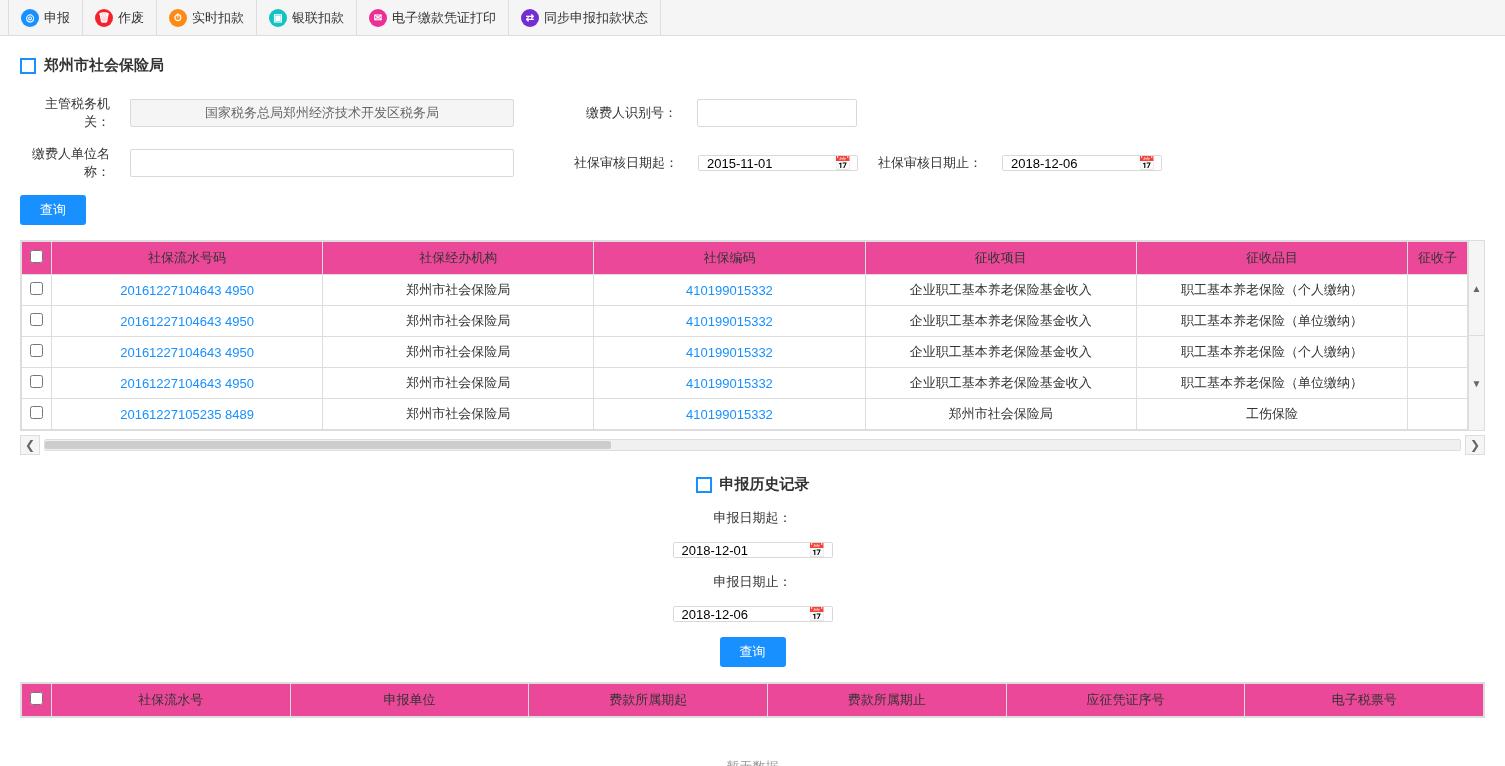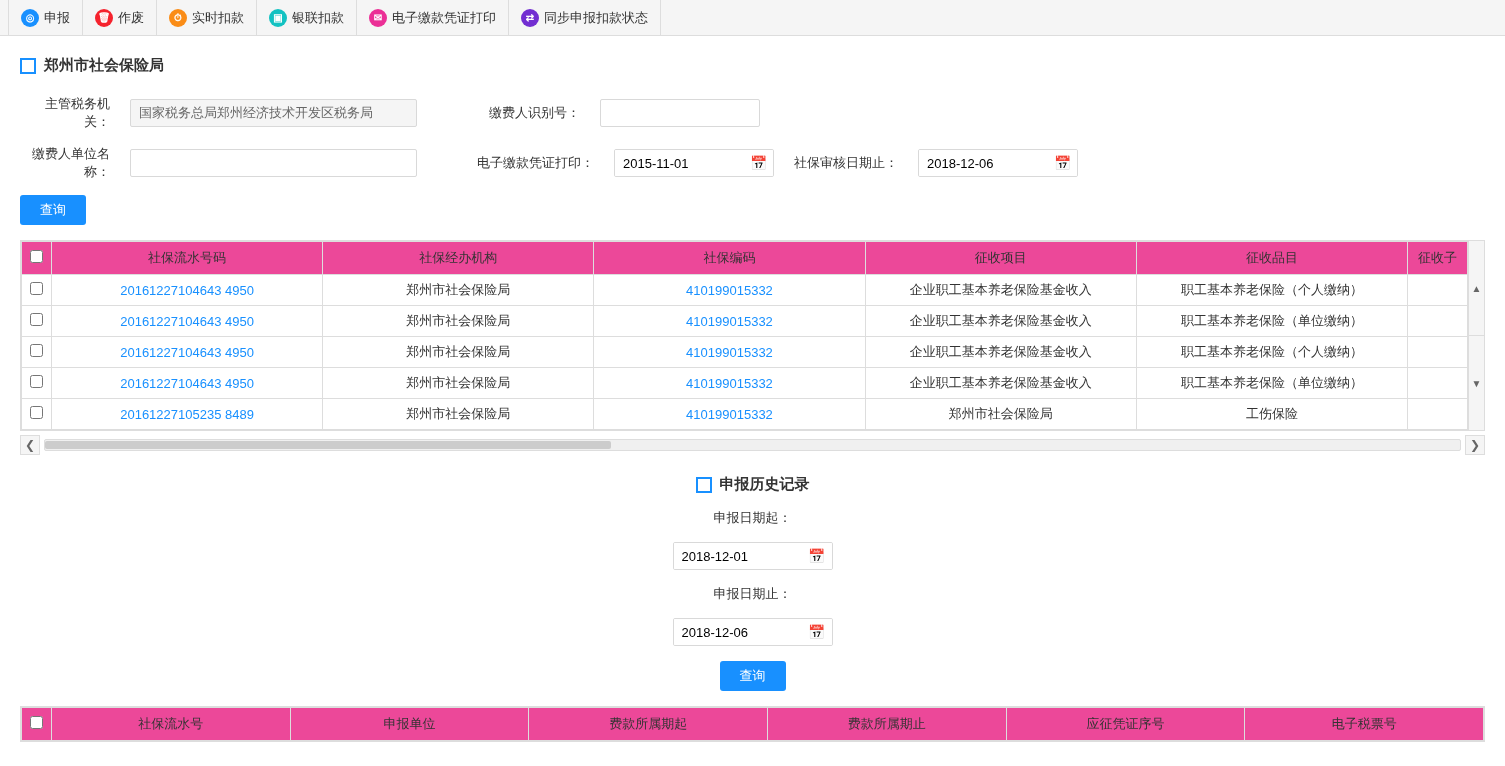--- a/index.html
+++ b/index.html
@@ -89,32 +89,32 @@
     .form-input {
       border: 1px solid #d9d9d9;
       border-radius: 2px;
       padding: 4px 8px;
       font-size: 13px;
       height: 28px;
       outline: none;
       color: #333;
       background: white;
     }
-    .form-input-wide { width: 287px; }
+    .form-input-wide { width: 384px; text-align: center; }
     .form-input-medium { width: 160px; }
     .form-input-readonly {
       background: #f5f5f5;
       color: #666;
     }
     .date-input-wrap {
       display: flex;
       align-items: center;
       border: 1px solid #d9d9d9;
       border-radius: 2px;
-      height: 28px;
+      height: 16px;
       overflow: hidden;
       background: white;
     }
     .date-input {
       border: none;
       outline: none;
       padding: 4px 8px;
       font-size: 13px;
       width: 130px;
       height: 100%;
@@ -290,21 +290,21 @@
     <div class="form-row">
       <span class="form-label">主管税务机关：</span>
       <input class="form-input form-input-wide form-input-readonly" type="text" readonly="" value="国家税务总局郑州经济技术开发区税务局" style="">
       <span class="form-label" style="width:auto;margin-left:52px;">缴费人识别号：</span>
       <input class="form-input form-input-medium" type="text" style="">
     </div>
 
     <div class="form-row">
       <span class="form-label">缴费人单位名称：</span>
       <input class="form-input form-input-wide" type="text" style="">
-      <span class="form-label" style="width:auto;margin-left:40px;">电子缴款凭证打印：</span>
+      <span class="form-label" style="width:auto;margin-left:40px;">社保审核日期起：</span>
       <div class="date-input-wrap">
         <input class="date-input" type="text" value="2015-11-01" style="">
         <span class="date-icon">📅</span>
       </div>
       <span class="form-label" style="width:auto;">社保审核日期止：</span>
       <div class="date-input-wrap">
         <input class="date-input" type="text" value="2018-12-06" style="">
         <span class="date-icon">📅</span>
       </div>
     </div>

